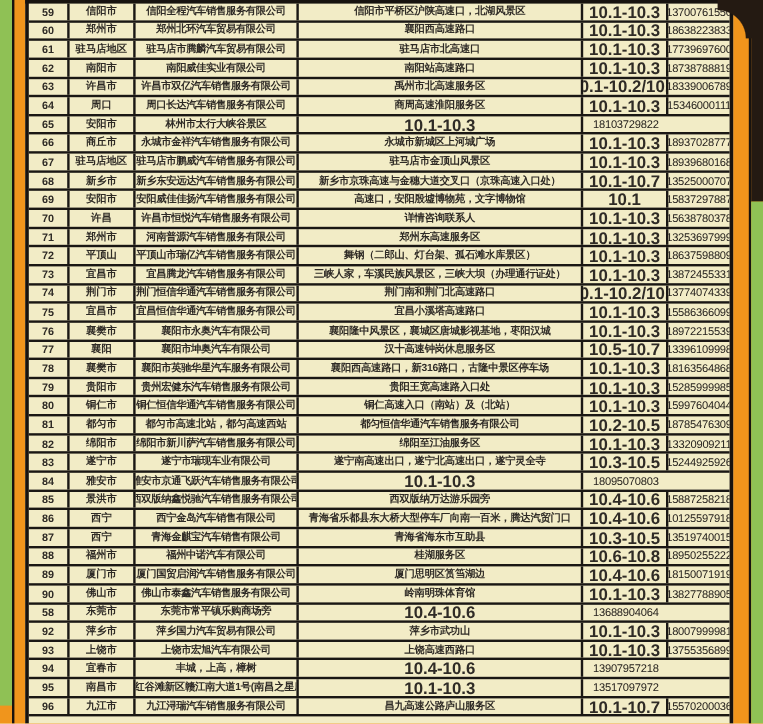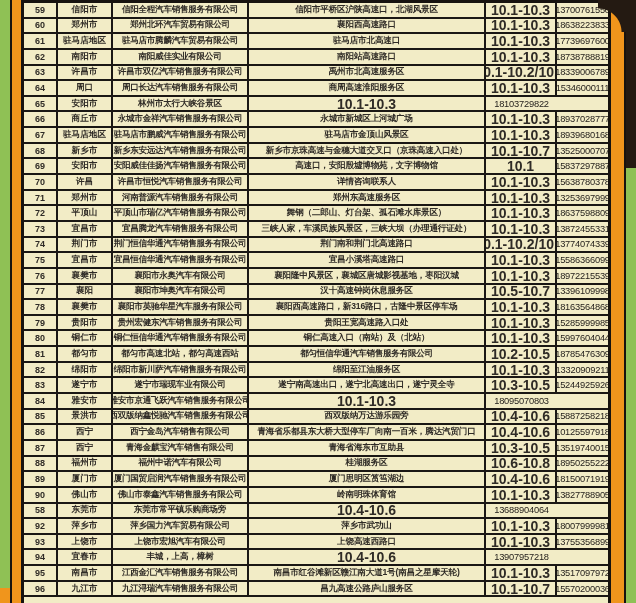--- a/index.html
+++ b/index.html
@@ -372,21 +372,20 @@
     <div class="cell num">94</div>
     <div class="cell city">宜春市</div>
     <div class="cell loc">丰城，上高，樟树</div>
     <div class="cell date">10.4-10.6</div>
     <div class="cell phone">13907957218</div>
   </div>
 
   <div class="row">
     <div class="cell num">95</div>
     <div class="cell city">南昌市</div>
-    <div class="cell company">江西金汇汽车销售服务有限公司</div>
     <div class="cell loc">南昌市红谷滩新区赣江南大道1号(南昌之星摩天轮)</div>
     <div class="cell date">10.1-10.3</div>
     <div class="cell phone">13517097972</div>
   </div>
 
   <div class="row">
     <div class="cell num">96</div>
     <div class="cell city">九江市</div>
     <div class="cell company">九江浔瑞汽车销售服务有限公司</div>
     <div class="cell loc">昌九高速公路庐山服务区</div>

